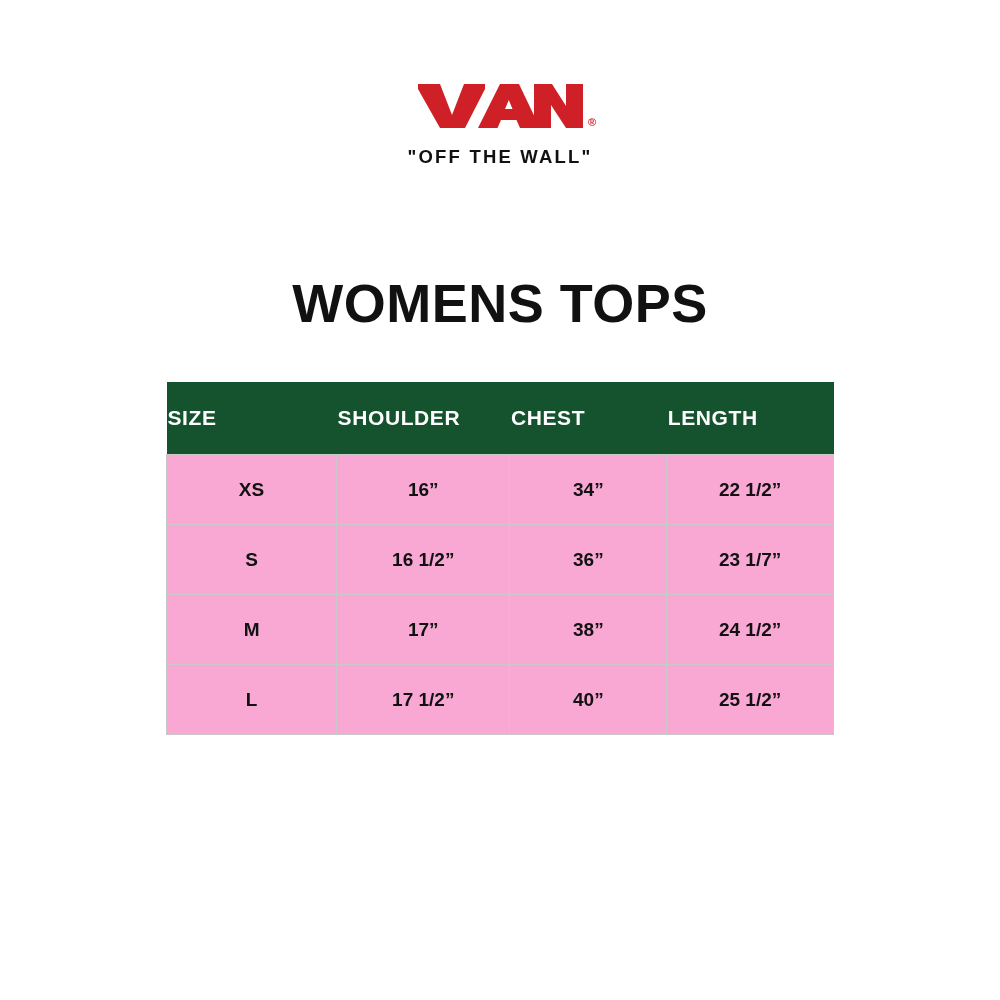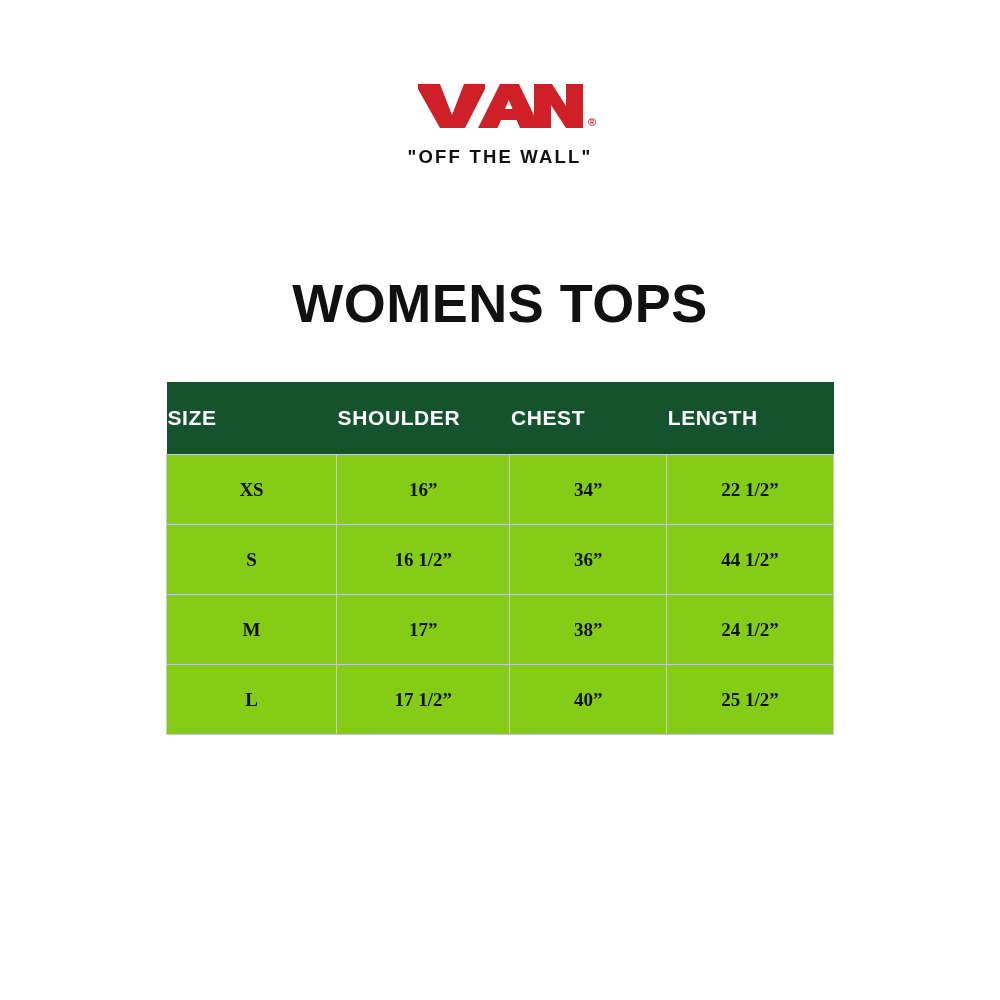--- a/index.html
+++ b/index.html
@@ -96,22 +96,21 @@
     vertical-align: middle;
   }
   table.size-table tbody td {
     border: 1px solid #c9c9c9;
     height: 67px;
     text-align: center;
     vertical-align: middle;
     font-size: 19px;
     font-weight: bold;
     color: #111111;
-    background: #84cc16;
-    font-family: Liberation Serif, serif;
+    background: #f9a8d4;
   }
   table.size-table tbody tr td:first-child {
     border-left: 1px solid #c9c9c9;
   }
   table.size-table tbody tr td:last-child {
     border-right: 1px solid #c9c9c9;
   }
   
   col.c-size { width: 25.5%; }
   col.c-shoulder { width: 26%; }
@@ -166,21 +165,21 @@
         <tr>
           <td>XS</td>
           <td>16”</td>
           <td>34”</td>
           <td>22 1/2”</td>
         </tr>
         <tr>
           <td>S</td>
           <td>16 1/2”</td>
           <td>36”</td>
-          <td>44 1/2”</td>
+          <td>23 1/7”</td>
         </tr>
         <tr>
           <td>M</td>
           <td>17”</td>
           <td>38”</td>
           <td>24 1/2”</td>
         </tr>
         <tr>
           <td>L</td>
           <td>17 1/2”</td>

